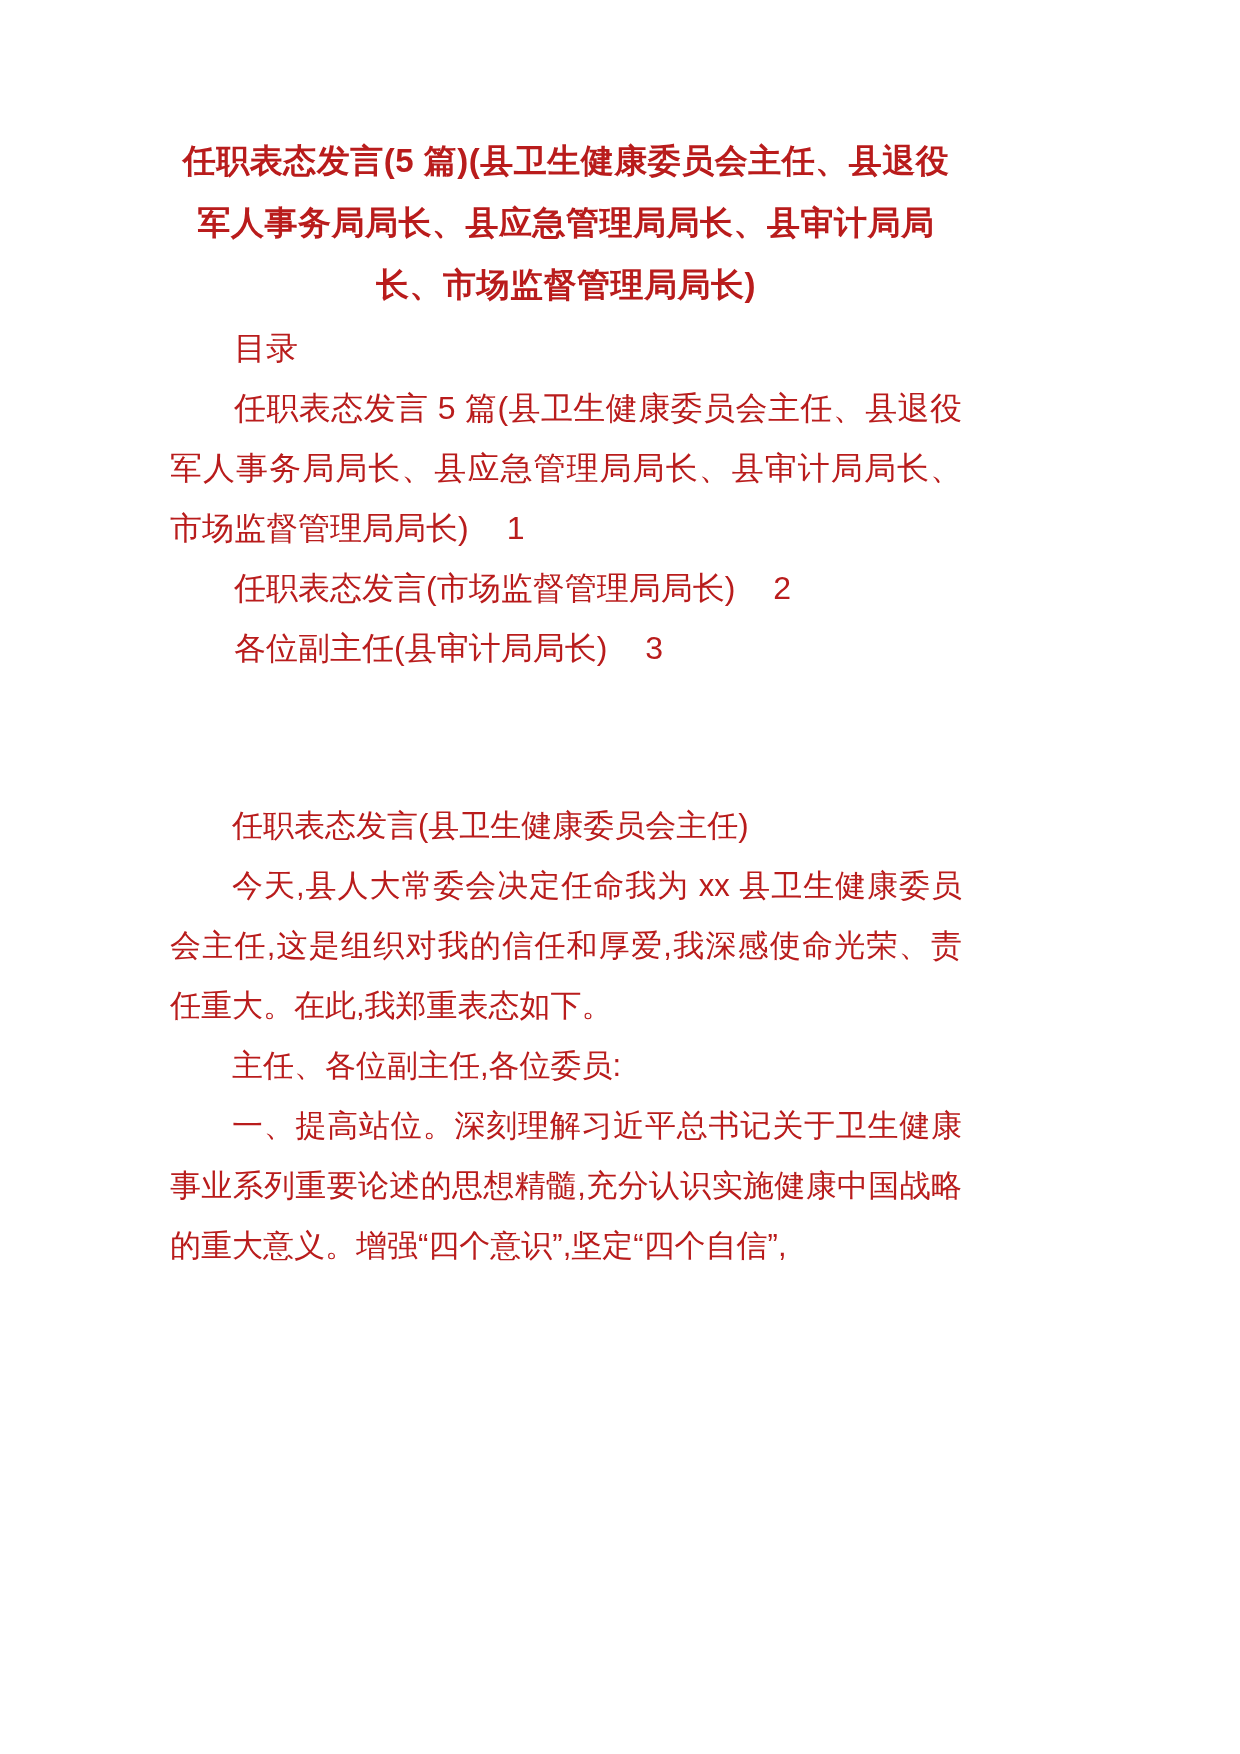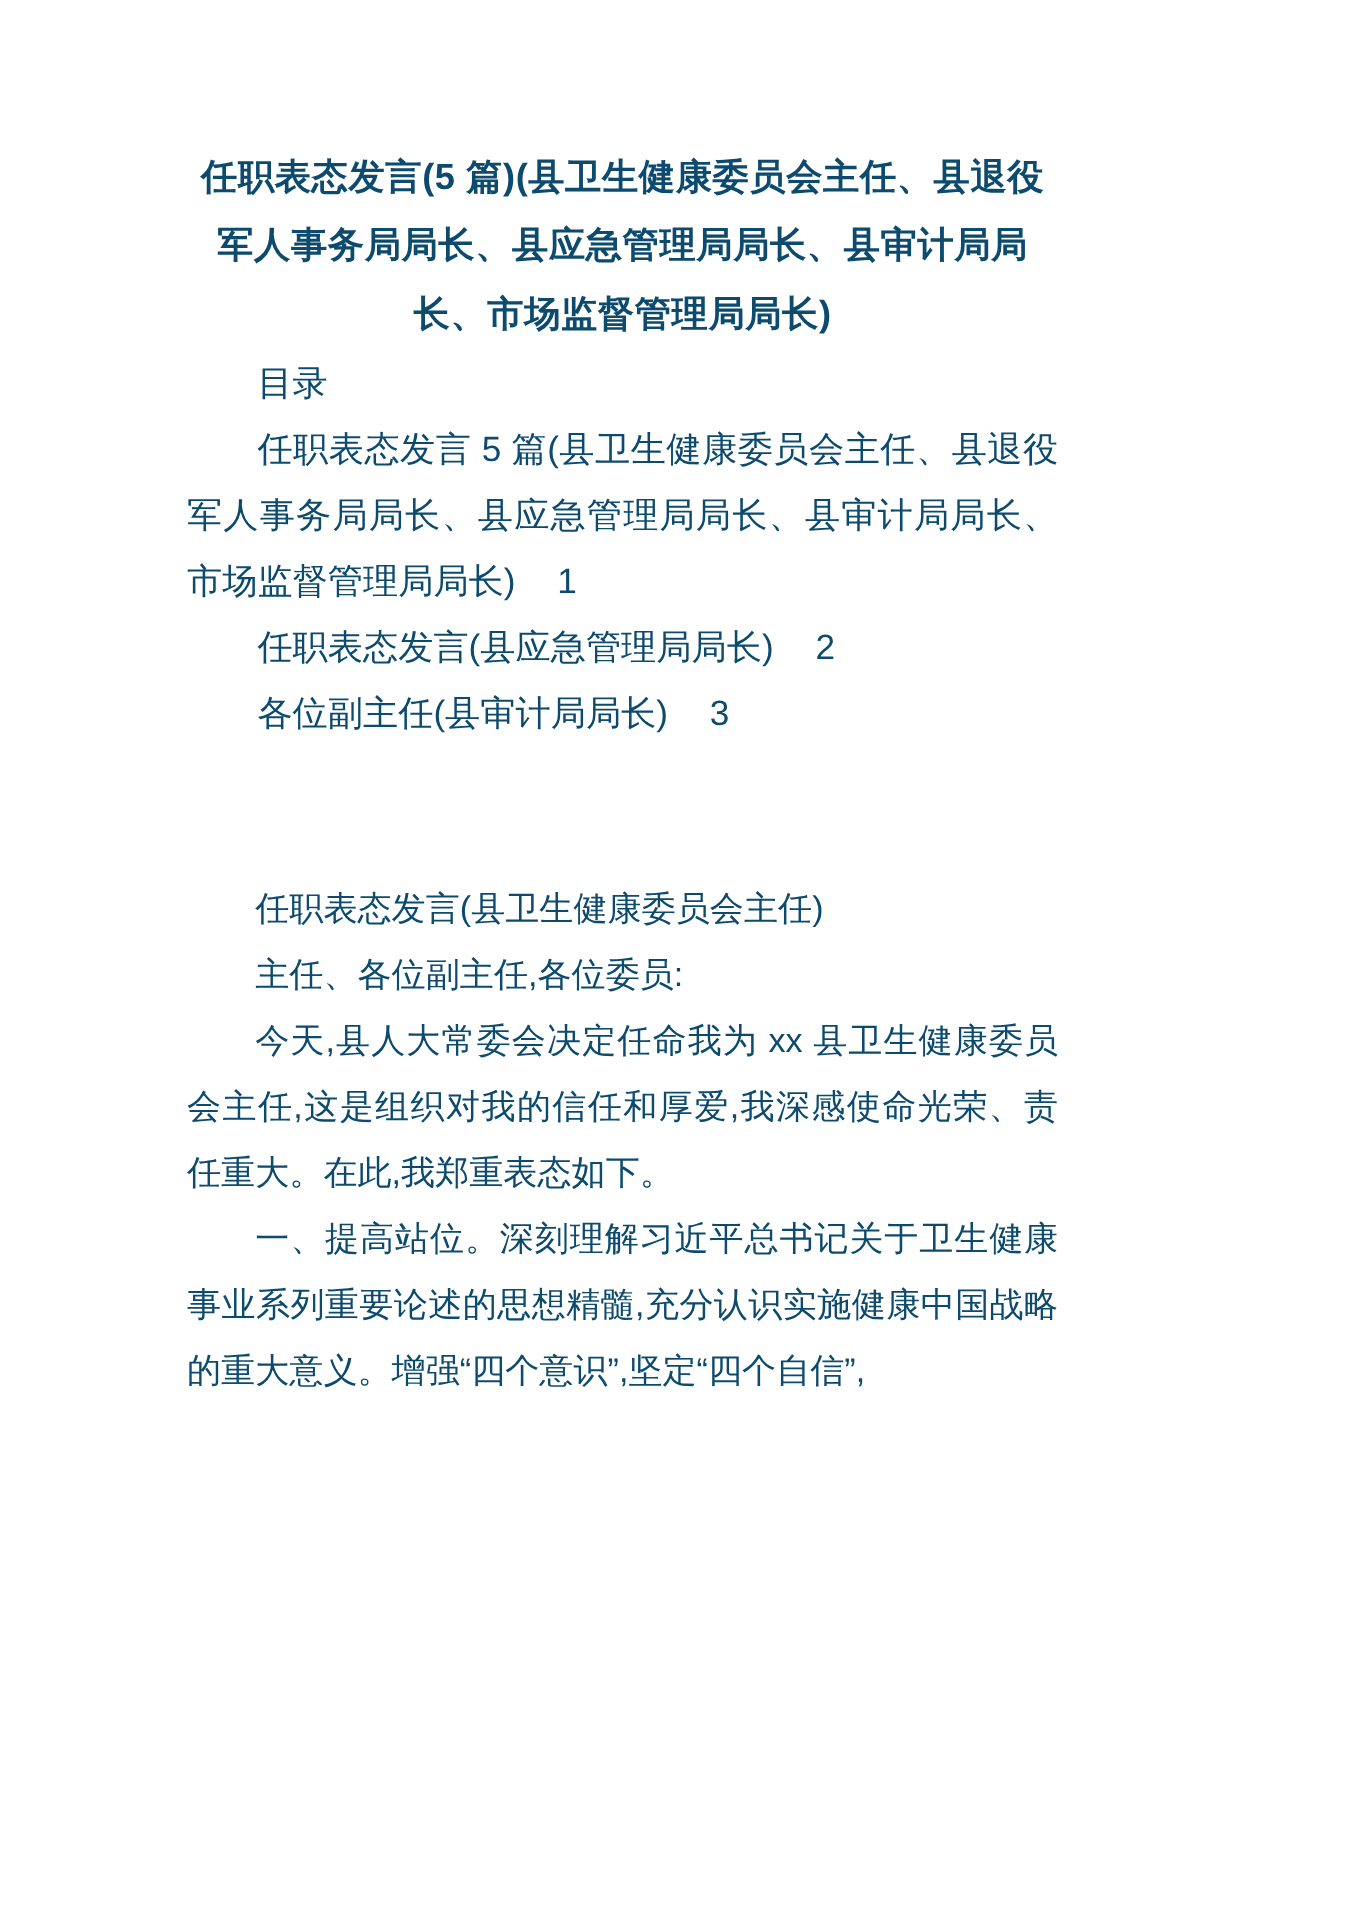--- a/index.html
+++ b/index.html
@@ -8,21 +8,21 @@
     background: #ffffff;
   }
   .page {
     position: relative;
     width: 1240px;
     height: 1754px;
     background: #ffffff;
     box-sizing: border-box;
     padding: 130px 0 0 170px;
     font-family: "Liberation Sans", "DejaVu Sans", sans-serif;
-    color: #0c4a6e;
+    color: #b91c1c;
     overflow: hidden;
   }
   .content {
     width: 792px;
   }
   .doc-title {
     margin: 0;
     font-size: 33px;
     font-weight: 700;
     line-height: 62px;
@@ -64,33 +64,33 @@
     <section class="toc-section">
       <p class="toc-heading">目录</p>
 
       <p class="toc-entry">
         <span>任职表态发言 5 篇(县卫生健康委员会主任、县退役军人事务局局长、县应急管理局局长、县审计局局长、市场监督管理局局长)</span><span class="pgnum">1</span>
       </p>
 
 
 
       <p class="toc-entry">
-        <span>任职表态发言(县应急管理局局长)</span><span class="pgnum">2</span>
+        <span>任职表态发言(市场监督管理局局长)</span><span class="pgnum">2</span>
       </p>
 
       <p class="toc-entry">
         <span>各位副主任(县审计局局长)</span><span class="pgnum">3</span>
       </p>
 
     </section>
 
     <section class="body-section">
       <p class="section-heading">任职表态发言(县卫生健康委员会主任)</p>
 
+      <p>今天,县人大常委会决定任命我为 xx 县卫生健康委员会主任,这是组织对我的信任和厚爱,我深感使命光荣、责任重大。在此,我郑重表态如下。</p>
+
       <p>主任、各位副主任,各位委员:</p>
-
-      <p>今天,县人大常委会决定任命我为 xx 县卫生健康委员会主任,这是组织对我的信任和厚爱,我深感使命光荣、责任重大。在此,我郑重表态如下。</p>
 
       <p>一、提高站位。深刻理解习近平总书记关于卫生健康事业系列重要论述的思想精髓,充分认识实施健康中国战略的重大意义。增强“四个意识”,坚定“四个自信”,</p>
     </section>
 
   </div>
 </div>
 
 </body></html>

